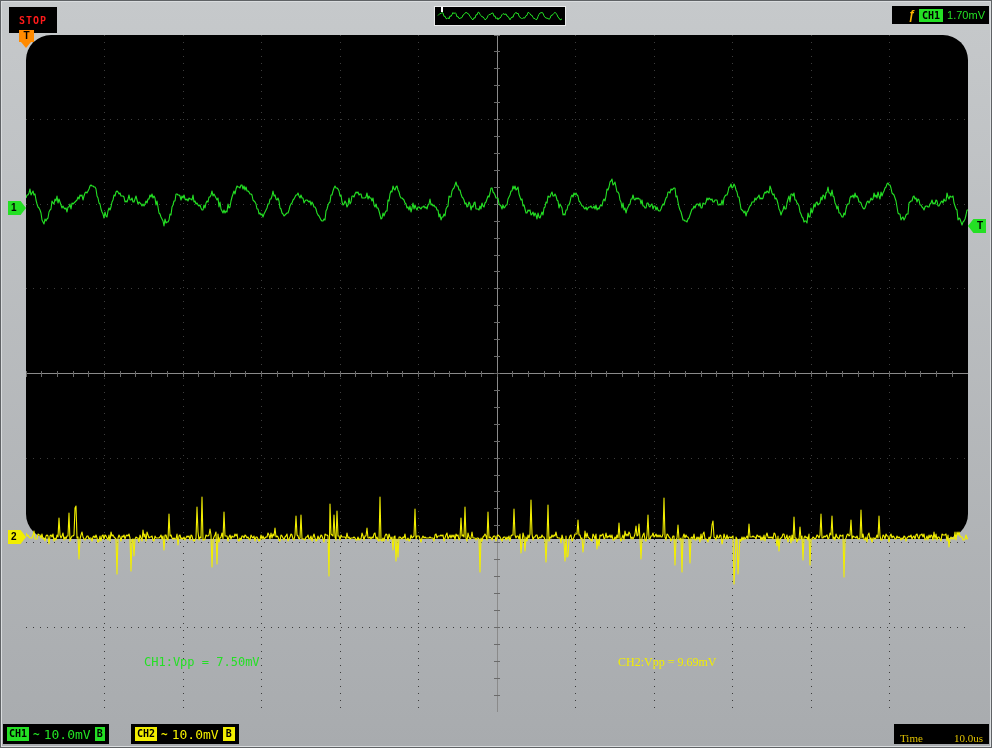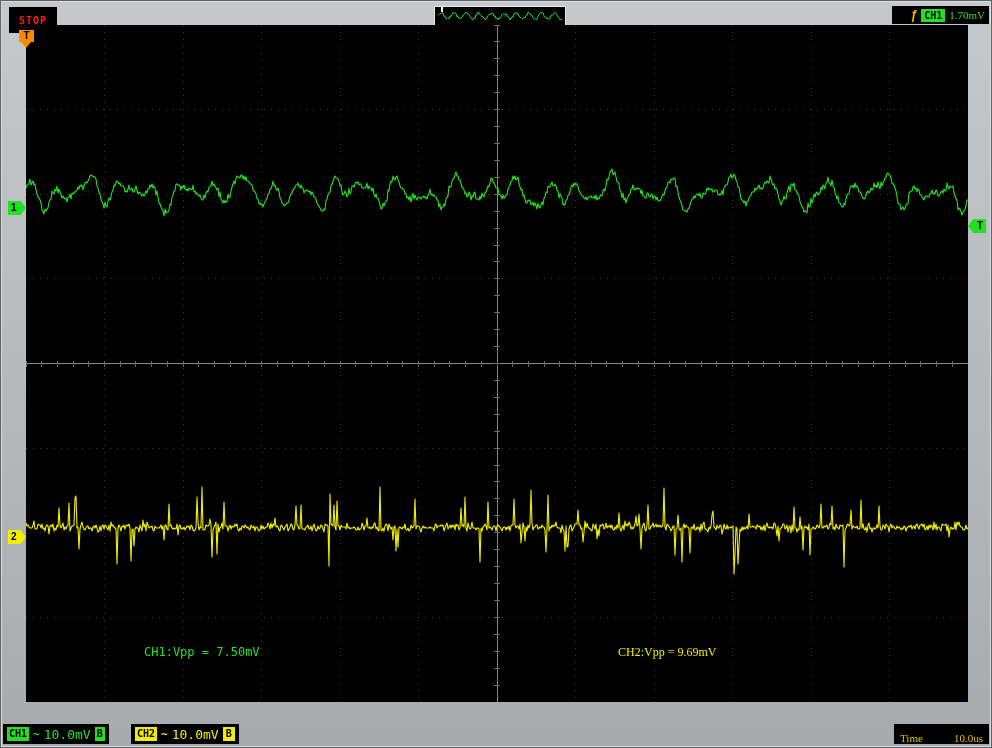--- a/index.html
+++ b/index.html
@@ -12,23 +12,23 @@
   .stop{left:8px;top:6px;width:48px;height:26px;display:flex;align-items:center;justify-content:center;
     color:var(--stop_red);font-size:10px;font-weight:bold;letter-spacing:1px;
     font-family:"DejaVu Sans Mono",monospace;}
   .preview{left:433px;top:5px;width:132px;height:20px;border:1px solid #e9eaeb;}
   .pv-tick{position:absolute;left:6px;top:0;width:2px;height:5px;background:#fff;}
   .trig{left:891px;top:5px;width:97px;height:18px;display:flex;align-items:center;
     justify-content:flex-end;gap:4px;padding:0 4px;}
   .trig-icon{color:#ffb400;font-size:12px;font-style:italic;font-weight:bold;line-height:1;}
   .src-badge{background:var(--ch1_green);color:#000;font-size:10px;font-weight:bold;
     padding:0 3px;height:13px;line-height:13px;font-family:"DejaVu Sans Mono",monospace;}
-  .trig-level{color:var(--ch1_green);font-size:11px;font-family:Liberation Serif, serif;}
-  
-  .screen{position:absolute;left:25px;top:24px;width:942px;height:677px;background:var(--screen_black);}
+  .trig-level{color:var(--ch1_green);font-size:11px;font-family:Liberation Sans, sans-serif;}
+  
+  .screen{position:absolute;left:25px;top:34px;width:942px;height:504px;background:var(--screen_black);border-radius:25px;}
   .meas{position:absolute;font-size:12px;font-family:"DejaVu Sans Mono",monospace;}
   .meas.ch1{left:118px;top:620px;color:var(--ch1_green);}
   .meas.ch2{left:592px;top:620px;color:var(--ch2_yellow);font-family:Liberation Serif, serif;}
   
   .tpos{position:absolute;left:18px;top:29px;width:15px;height:12px;background:var(--trigger_orange);
     color:#000;font-size:10px;font-weight:bold;text-align:center;line-height:12px;}
   .tpos .tri-down{position:absolute;left:2px;top:12px;width:0;height:0;
     border-left:5px solid transparent;border-right:5px solid transparent;
     border-top:6px solid var(--trigger_orange);}
   .chmark{position:absolute;width:18px;height:14px;color:#000;font-size:10px;font-weight:bold;

